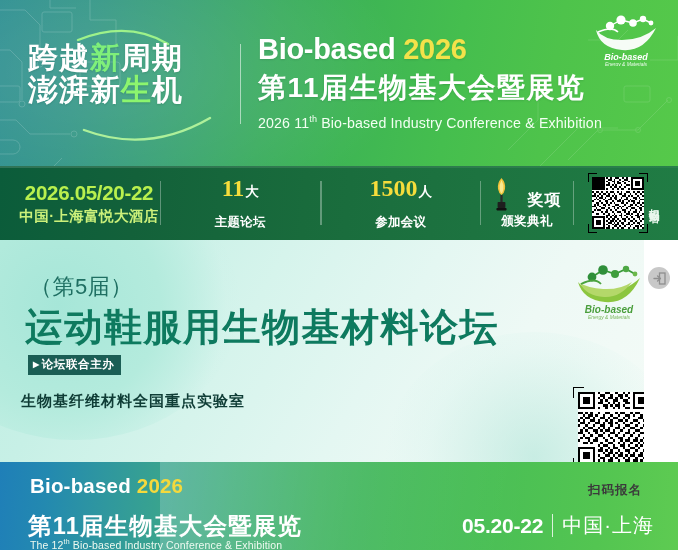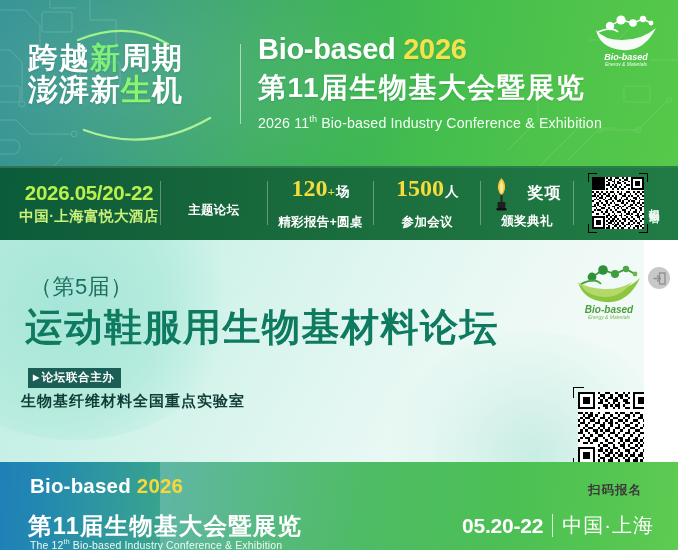--- a/index.html
+++ b/index.html
@@ -122,21 +122,21 @@
     font-family: "Liberation Sans", sans-serif; margin-left: 1px;
   }
   .stat-num .plus { font-size: 13px; color: #f6dd3c; }
   .stat-lab {
     margin-top: 14px; font-size: 12.5px; font-weight: bold; color: #ffffff;
     letter-spacing: 0.3px; white-space: nowrap;
   }
   .stat-award {
     width: 92px; display: flex; flex-direction: column; align-items: center;
   }
-  .award-row { display: flex; align-items: center; gap: 18px; }
+  .award-row { display: flex; align-items: flex-end; gap: 18px; }
   .award-txt { font-size: 16px; font-weight: bold; color: #ffffff; letter-spacing: 1px; }
   .award-sub { margin-top: 2px; font-size: 12.5px; font-weight: bold; color: #ffffff; letter-spacing: 0.4px; }
 
   .stat-qr {
     width: 104px; display: flex; align-items: center; justify-content: center; gap: 4px;
   }
   .qr-frame { position: relative; width: 52px; height: 52px; }
   .qr-frame .brk { position: absolute; width: 9px; height: 9px; border-color: #9fe6c5; }
   .qr-frame .tl { left: -4px; top: -4px; border-left: 1.5px solid; border-top: 1.5px solid; }
   .qr-frame .tr { right: -4px; top: -4px; border-right: 1.5px solid; border-top: 1.5px solid; }
@@ -169,21 +169,21 @@
   .mid-edition {
     position: absolute; left: 30px; top: 32px;
     font-size: 22px; color: #1f6f62; letter-spacing: 0.5px;
   }
   .mid-title {
     position: absolute; left: 25px; top: 62px;
     font-size: 38px; font-weight: bold; color: #0e7a5f;
     letter-spacing: 1.5px; white-space: nowrap;
   }
   .host-tag {
-    position: absolute; left: 28px; top: 128px;
+    position: absolute; left: 28px; top: 115px;
     background: #1b5e55; color: #ffffff;
     font-size: 11.5px; font-weight: bold;
     padding: 2px 7px 3px 5px; letter-spacing: 0.6px;
     white-space: nowrap;
   }
   .host-tag .tri { font-size: 8px; vertical-align: 1.5px; margin-right: 2px; }
   .host-name {
     position: absolute; left: 21px; top: 152px;
     font-size: 15px; font-weight: bold; color: #0f3d36;
     letter-spacing: 1px; white-space: nowrap;
@@ -329,28 +329,25 @@
 
   <div class="stats">
     <div class="stats-inner">
       <div class="stat-date">
         <div class="d1">2026.05/20-22</div>
         <div class="d2">中国·上海富悦大酒店</div>
       </div>
       <div class="vbar"></div>
 
       <div class="stat-cell">
+        <div class="stat-num"><span>11</span><span class="plus"></span><span class="unit">大</span></div>
         <div class="stat-lab">主题论坛</div>
       </div>
       <div class="vbar"></div>
 
-      <div class="stat-cell">
-        <div class="stat-num"><span>120</span><span class="plus">+</span><span class="unit">场</span></div>
-        <div class="stat-lab">精彩报告+圆桌</div>
-      </div>
       <div class="vbar"></div>
 
       <div class="stat-cell">
         <div class="stat-num"><span>1500</span><span class="plus"></span><span class="unit">人</span></div>
         <div class="stat-lab">参加会议</div>
       </div>
       <div class="vbar"></div>
 
       <div class="stat-award">
         <div class="award-row">

